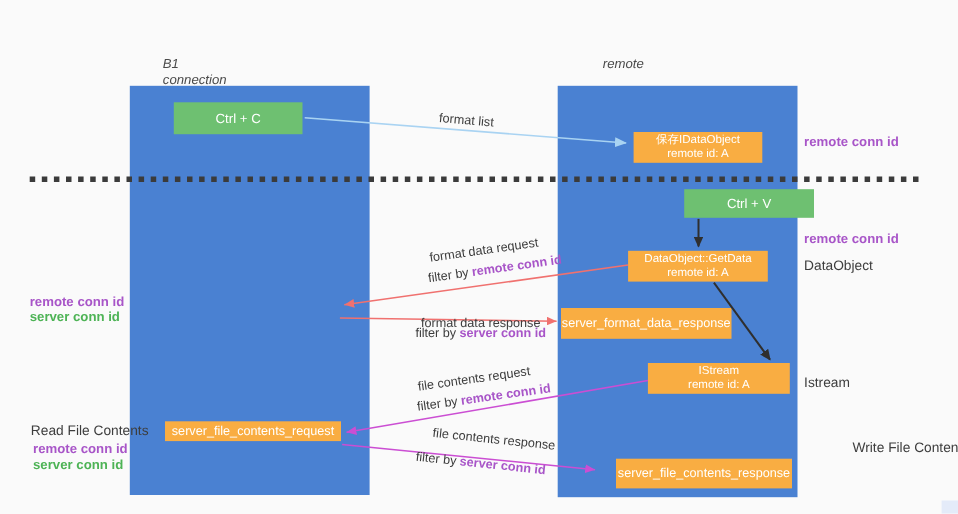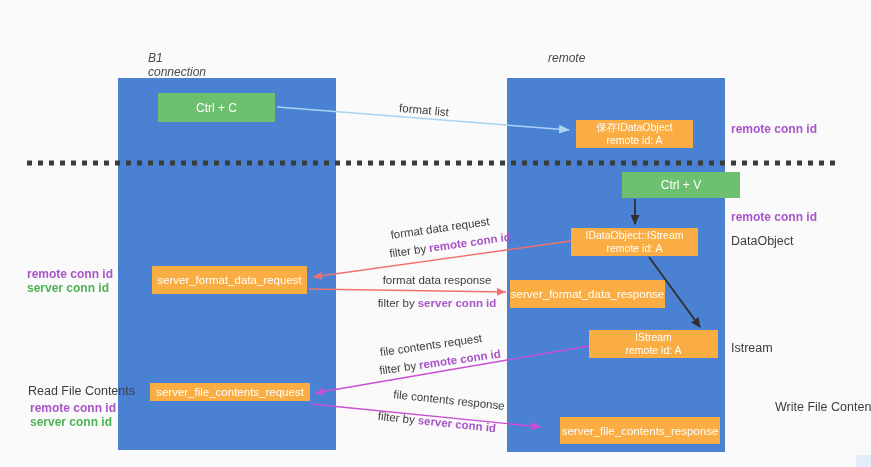--- a/index.html
+++ b/index.html
@@ -102,27 +102,24 @@
   <div class="node orange" style="left:576px;top:120px;width:117px;height:28px;">
     <span class="l">保存IDataObject</span>
     <span class="l">remote id: A</span>
   </div>
 
   <div class="node green" style="left:576px;top:172px;width:118px;height:26px;margin-left:46px;">
     <span>Ctrl + V</span>
   </div>
 
   <div class="node orange" style="left:571px;top:228px;width:127px;height:28px;">
-    <span class="l">IDataObject::IStream</span>
+    <span class="l">DataObject::GetData</span>
     <span class="l">remote id: A</span>
   </div>
 
-  <div class="node orange single" style="left:152px;top:266px;width:155px;height:28px;">
-    <span>server_format_data_request</span>
-  </div>
 
   <div class="node orange single" style="left:510px;top:280px;width:155px;height:28px;">
     <span>server_format_data_response</span>
   </div>
 
   <div class="node orange" style="left:589px;top:330px;width:129px;height:28px;">
     <span class="l">IStream</span>
     <span class="l">remote id: A</span>
   </div>
 
@@ -168,21 +165,21 @@
     <span>format list</span>
   </div>
 
   <div class="edge-label" style="left:440px;top:228px;transform:translate(-50%,-50%) rotate(-8deg);">
     <span>format data request</span>
   </div>
   <div class="edge-label" style="left:450px;top:245px;transform:translate(-50%,-50%) rotate(-8deg);">
     <span>filter by</span><span class="hl hl-purple">remote conn id</span>
   </div>
 
-  <div class="edge-label" style="left:437px;top:280px;">
+  <div class="edge-label" style="left:437px;top:294px;">
     <span>format data response</span>
   </div>
   <div class="edge-label" style="left:437px;top:303px;">
     <span>filter by</span><span class="hl hl-purple">server conn id</span>
   </div>
 
   <div class="edge-label" style="left:431px;top:345px;transform:translate(-50%,-50%) rotate(-8deg);">
     <span>file contents request</span>
   </div>
   <div class="edge-label" style="left:440px;top:362px;transform:translate(-50%,-50%) rotate(-8deg);">

